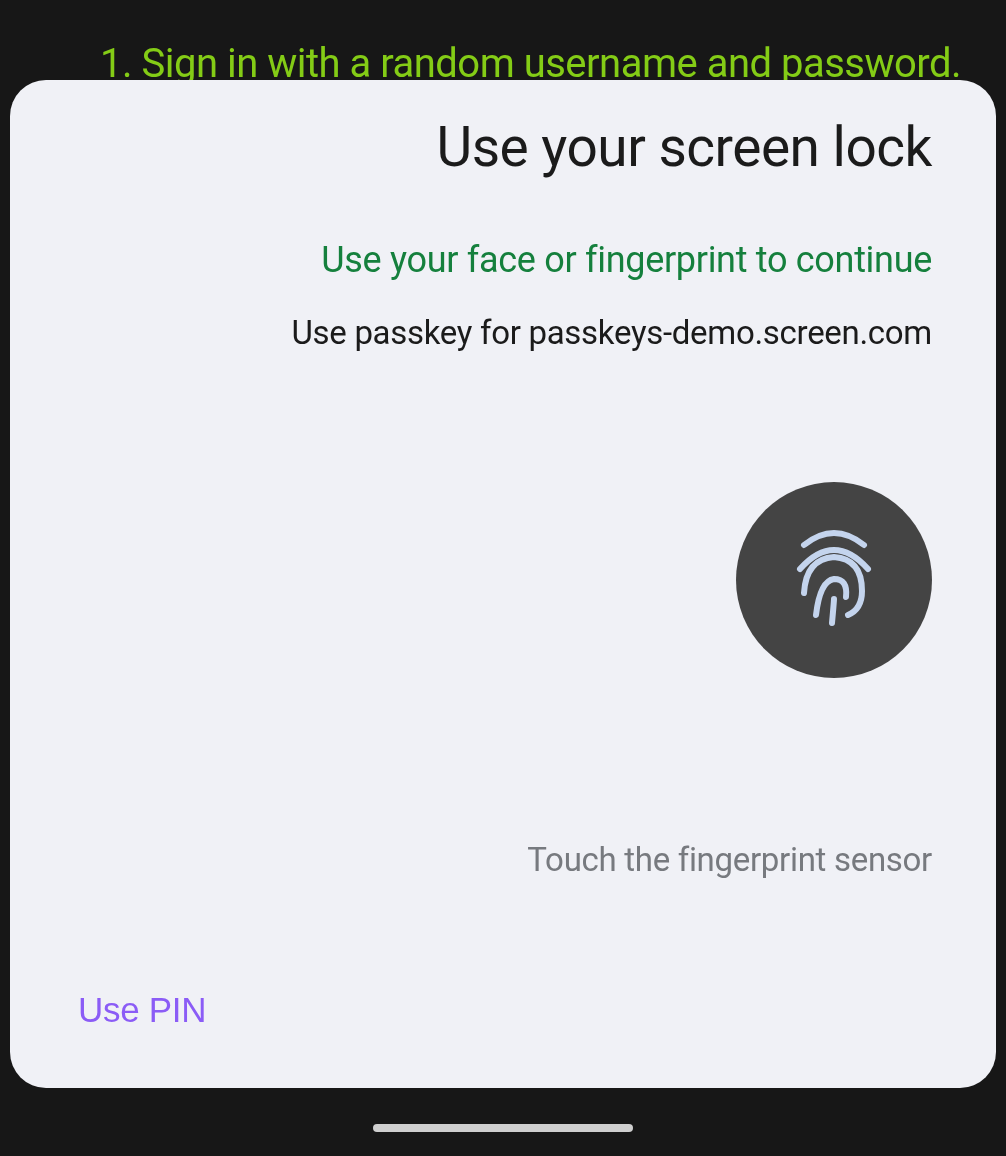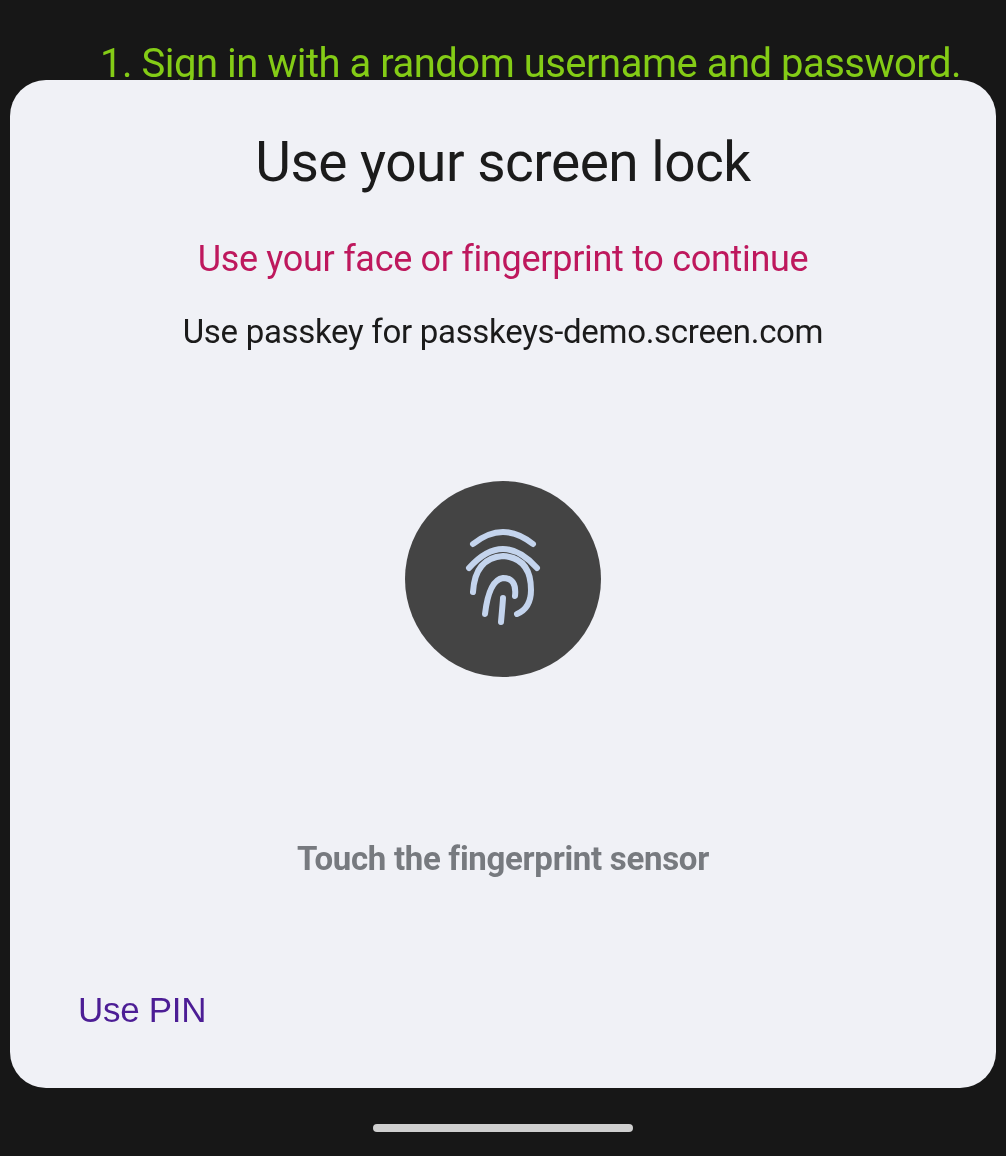--- a/index.html
+++ b/index.html
@@ -25,39 +25,39 @@
       letter-spacing: -0.5px;
     }
     .sheet {
       position: absolute;
       top: 80px;
       left: 10px;
       right: 10px;
       bottom: 68px;
       background: #f0f1f6;
       border-radius: 36px;
-      padding: 32px 64px 50px 64px;
+      padding: 17px 64px 50px 64px;
       display: flex;
       flex-direction: column;
-      align-items: center;
+      align-items: flex-end;
     }
     .title {
       font-size: 55px;
       font-weight: 400;
       color: #1b1b1b;
       text-align: center;
       margin-top: 18px;
       letter-spacing: -0.5px;
     }
     .subtitle {
       font-size: 36px;
       font-weight: 400;
-      color: #be185d;
+      color: #15803d;
       text-align: center;
-      margin-top: 44px;
+      margin-top: 60px;
       letter-spacing: -0.3px;
     }
     .passkey-text {
       font-size: 33px;
       font-weight: 400;
       color: #1b1b1b;
       text-align: center;
       margin-top: 32px;
       letter-spacing: -0.3px;
     }
@@ -70,37 +70,37 @@
       display: flex;
       align-items: center;
       justify-content: center;
     }
     .fp-icon {
       width: 100px;
       height: 110px;
     }
     .hint {
       font-size: 33px;
-      font-weight: 700;
+      font-weight: 400;
       color: #777a7f;
       text-align: center;
       margin-top: 162px;
       letter-spacing: -0.3px;
     }
     .spacer {
       flex: 1;
     }
     .footer {
       width: 100%;
       display: flex;
     }
     .use-pin {
       font-size: 35px;
       font-weight: 500;
-      color: #4c1d95;
+      color: #8b5cf6;
       background: none;
       border: none;
       cursor: pointer;
       padding: 8px 4px;
       letter-spacing: -0.3px;
     }
     .navbar {
       position: absolute;
       bottom: 24px;
       left: 50%;

